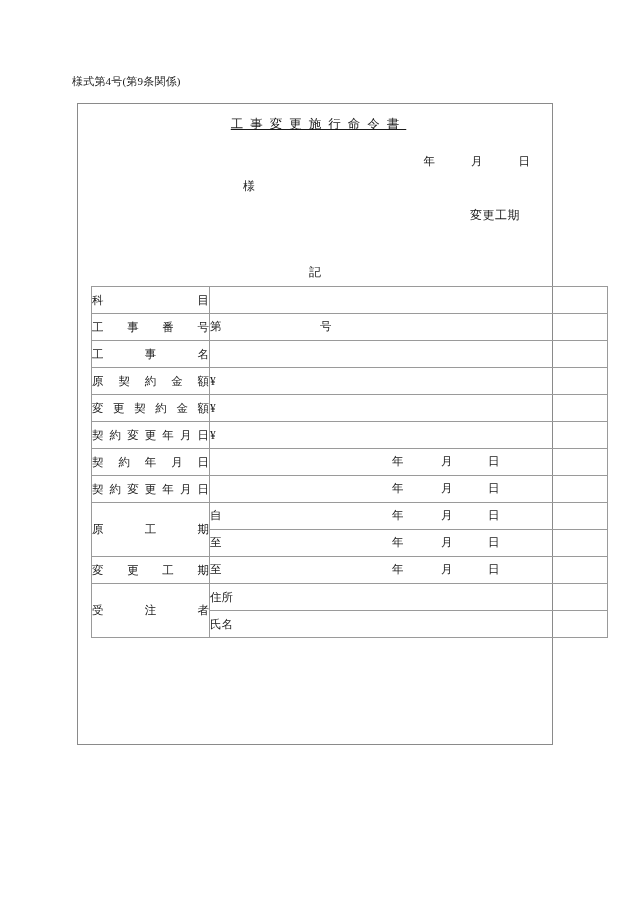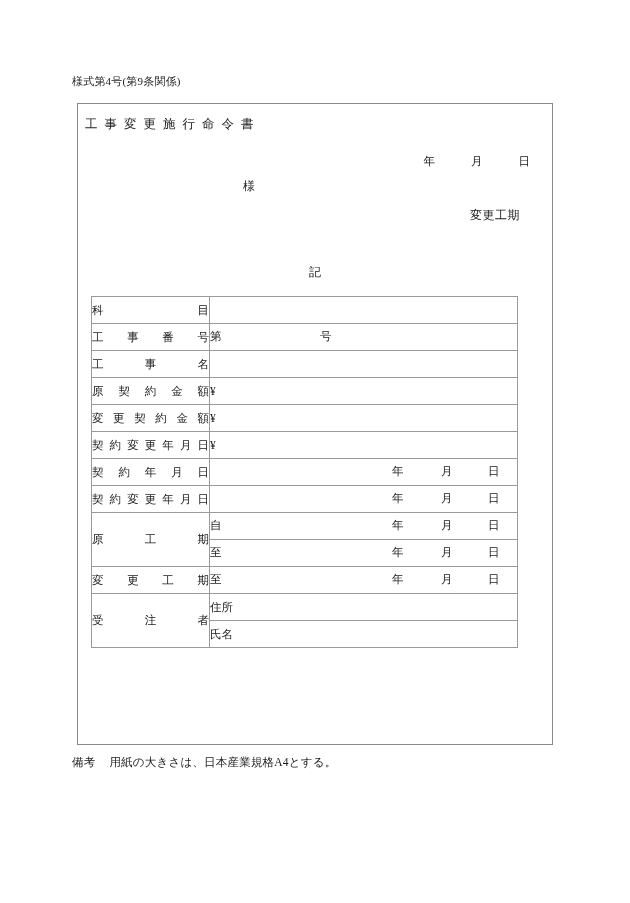--- a/index.html
+++ b/index.html
@@ -44,25 +44,26 @@
     box-sizing: border-box;
     background: #fff;
   }
 
   
   .doc-title {
     position: absolute;
     left: 0;
     top: 12px;
     width: 100%;
-    text-align: left;
+    text-align: center;
     font-size: 12.5px;
     letter-spacing: 7px;
     text-indent: 7px;
     white-space: nowrap;
+    text-decoration: underline;
   }
 
   
   .date-line {
     position: absolute;
     right: 22px;
     top: 42px;
     font-size: 11.5px;
     white-space: nowrap;
     margin-top: 8px;
@@ -105,22 +106,22 @@
     top: 160px;
     width: 100%;
     text-align: center;
     font-size: 12px;
   }
 
   
   table.form-table {
     position: absolute;
     left: 13px;
-    top: 192px;
-    width: 427px;
+    top: 182px;
+    width: 517px;
     border-collapse: collapse;
     table-layout: fixed;
     font-size: 11.5px;
   }
   table.form-table td {
     border: 1px solid #9a9a9a;
     padding: 0;
     vertical-align: middle;
     height: 26px;
   }
@@ -335,17 +336,14 @@
           <td class="val tall">
             <span class="sub-lab">氏名</span>
           </td>
         </tr>
 
       </tbody>
     </table>
 
   </div>
 
-  <div class="footer-note">
-    <span>備考</span><span class="gap"></span><span>用紙の大きさは、日本産業規格A4とする。</span>
-  </div>
 
 </div>
 
 </body></html>

